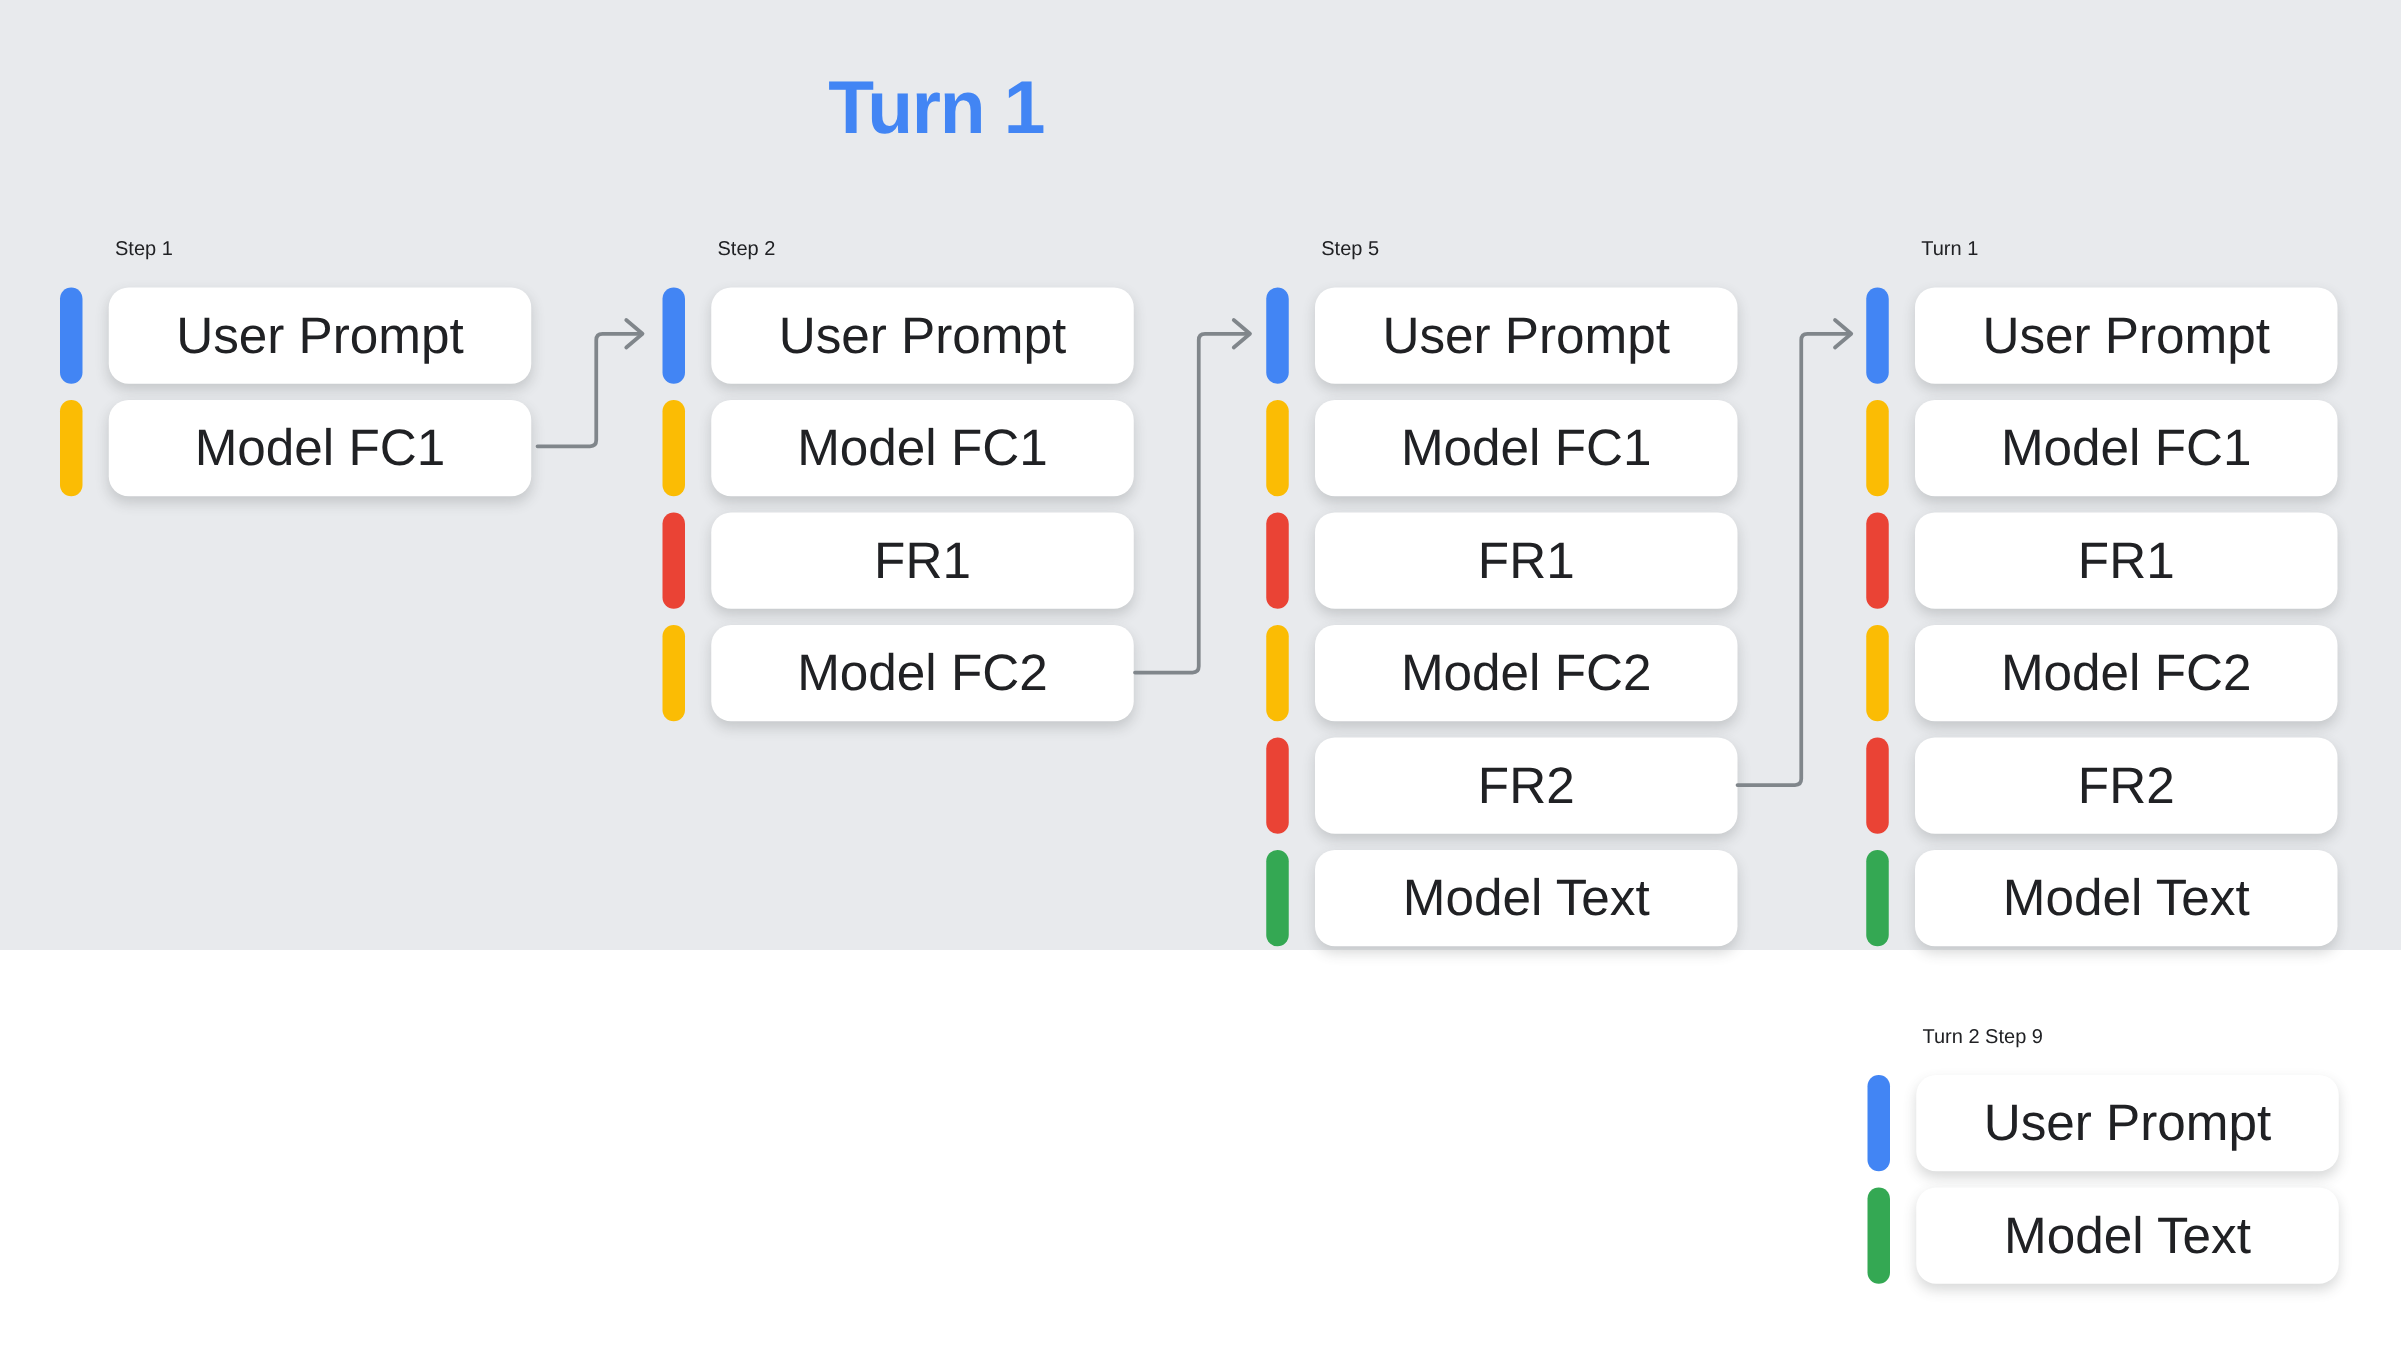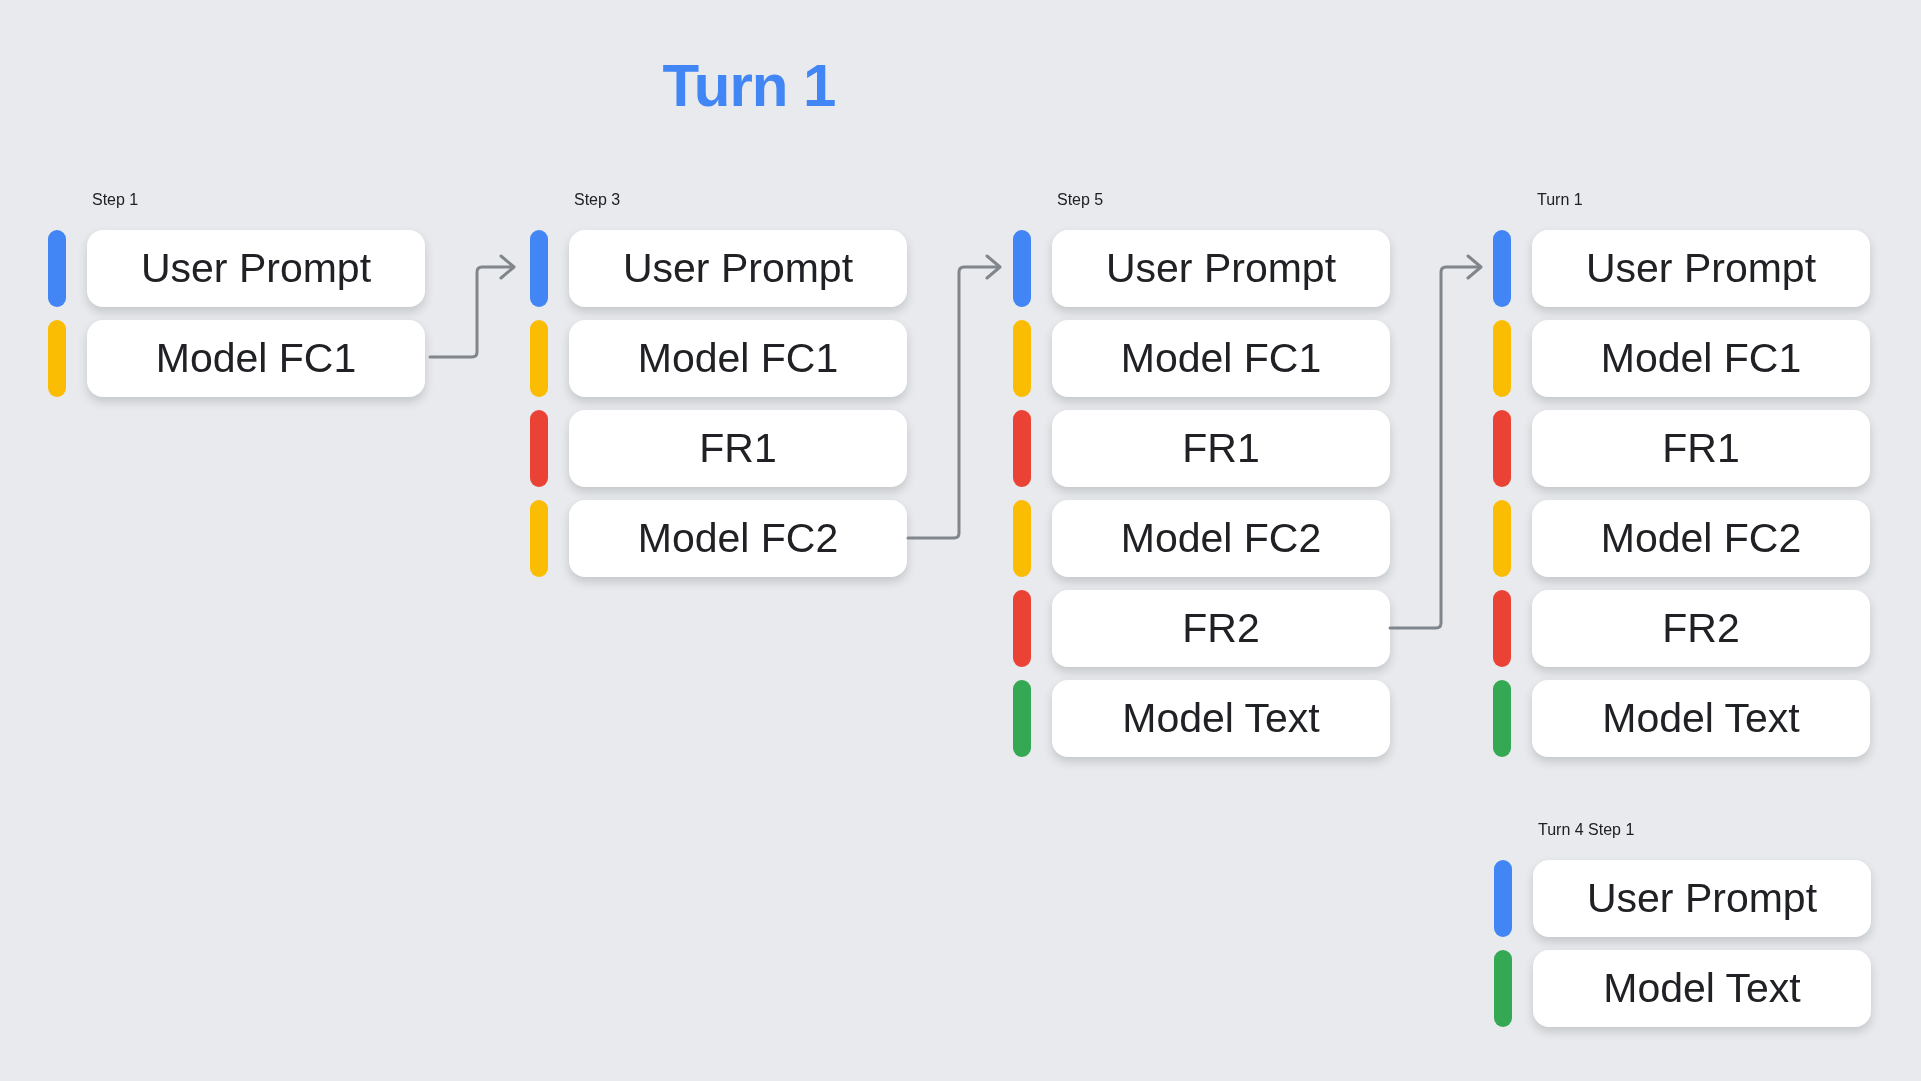--- a/index.html
+++ b/index.html
@@ -4,21 +4,21 @@
 <style>
   * { margin: 0; padding: 0; box-sizing: border-box; }
   html, body { width: 1921px; height: 1081px; }
   body {
     font-family: "Liberation Sans", sans-serif;
     overflow: hidden;
   }
   .page {
     position: relative;
     width: 1921px;
-    height: 1081px;
+    height: 760px;
     background: var(--bg, #e8eaed);
   }
   .big-heading {
     position: absolute;
     top: 50px;
     width: 380px;
     text-align: center;
     font-size: 60px;
     font-weight: 700;
     letter-spacing: -1px;
@@ -91,21 +91,21 @@
       <span class="pill" style="background: rgb(66, 133, 244);"></span>
       <div class="box">User Prompt</div>
     </div>
     <div class="row">
       <span class="pill" style="background: rgb(251, 188, 4);"></span>
       <div class="box">Model FC1</div>
     </div>
   </div>
 
   <div class="group g2">
-    <div class="group-label">Step 3</div>
+    <div class="group-label">Step 2</div>
     <div class="row">
       <span class="pill" style="background: rgb(66, 133, 244);"></span>
       <div class="box">User Prompt</div>
     </div>
     <div class="row">
       <span class="pill" style="background: rgb(251, 188, 4);"></span>
       <div class="box">Model FC1</div>
     </div>
     <div class="row">
       <span class="pill" style="background: rgb(234, 67, 53);"></span>
@@ -167,21 +167,21 @@
       <span class="pill" style="background: rgb(234, 67, 53);"></span>
       <div class="box">FR2</div>
     </div>
     <div class="row">
       <span class="pill" style="background: rgb(52, 168, 83);"></span>
       <div class="box">Model Text</div>
     </div>
   </div>
 
   <div class="group g5">
-    <div class="group-label">Turn 4 Step 1</div>
+    <div class="group-label">Turn 2 Step 9</div>
     <div class="row">
       <span class="pill" style="background: rgb(66, 133, 244);"></span>
       <div class="box">User Prompt</div>
     </div>
     <div class="row">
       <span class="pill" style="background: rgb(52, 168, 83);"></span>
       <div class="box">Model Text</div>
     </div>
   </div>
 

